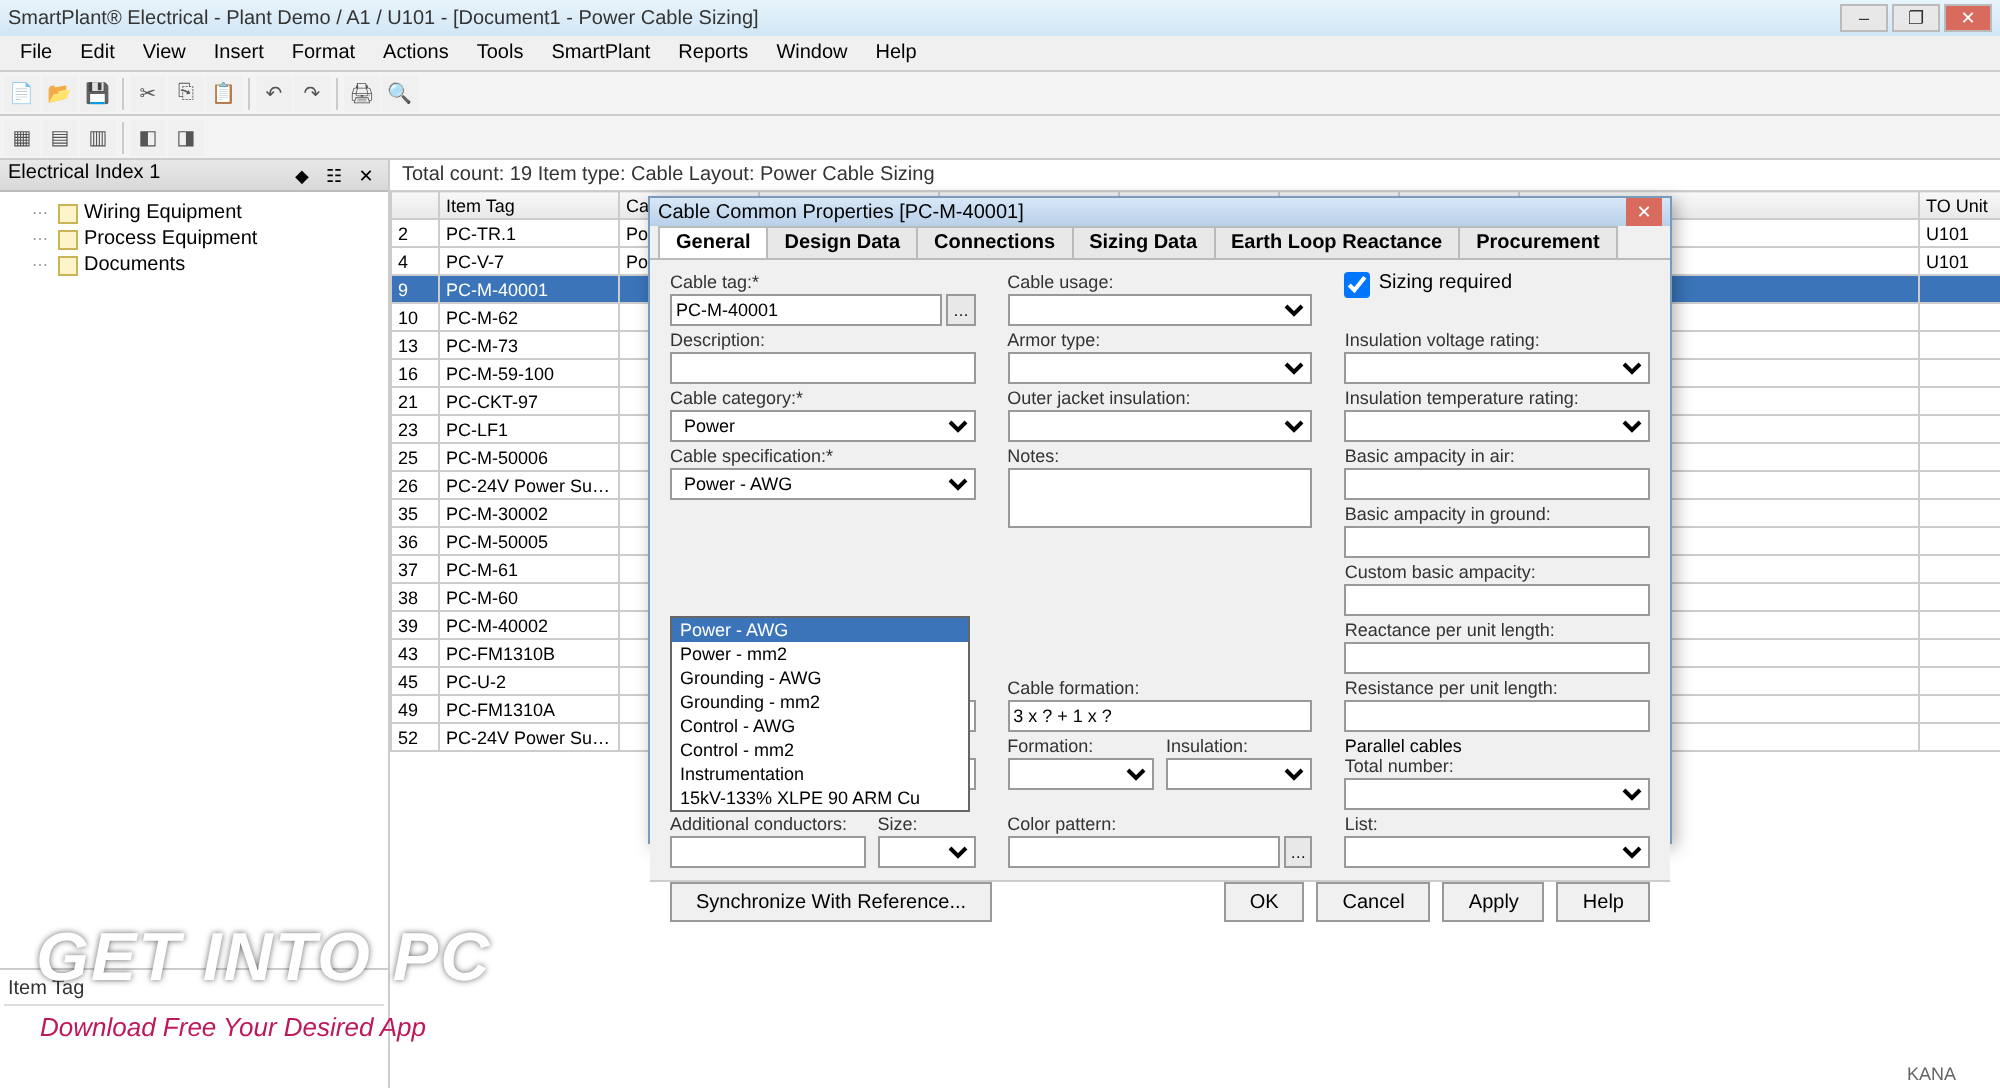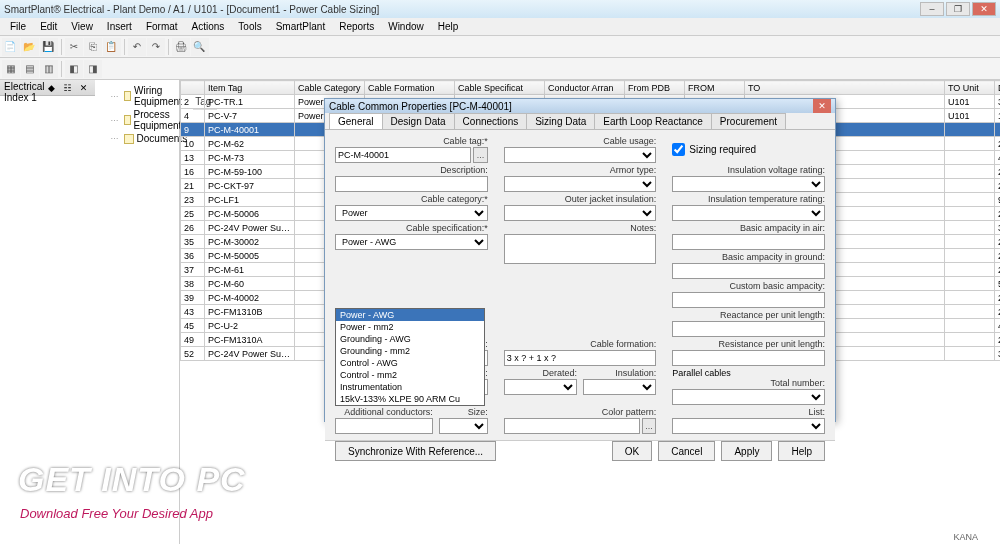--- a/index.html
+++ b/index.html
@@ -9,50 +9,50 @@
 .titlebar .title { flex: 1; }
 .win-btns { display: flex; gap: 2px; }
 .win-btn { width: 24px; height: 14px; background: #e8e8e8; border: 1px solid #bbb; display: flex; align-items: center; justify-content: center; font-size: 9px; }
 .win-btn.close { background: #d86b5e; color: #fff; }
 .menubar { height: 18px; background: #f0f0f0; display: flex; align-items: center; padding: 0 4px; gap: 2px; font-size: 10px; border-bottom: 1px solid #ccc; }
 .menubar span { padding: 2px 6px; cursor: default; }
 .toolbar { height: 22px; background: #f4f4f4; display: flex; align-items: center; padding: 0 2px; gap: 1px; border-bottom: 1px solid #ccc; }
 .tb-btn { width: 18px; height: 18px; background: #f0f0f0; border: 1px solid transparent; display: inline-flex; align-items: center; justify-content: center; font-size: 10px; color: #555; }
 .tb-sep { width: 1px; height: 16px; background: #ccc; margin: 0 2px; }
 .body-area { flex: 1; display: flex; background: #fff; overflow: hidden; }
-.left-pane { width: 180px; background: #fff; border-right: 1px solid #ccc; display: flex; }
+.left-pane { width: 195px; background: #fff; border-right: 1px solid #ccc; display: flex; flex-direction: column; }
 .pane-header { height: 16px; background: linear-gradient(#e8e8e8,#d8d8d8); padding: 1px 4px; font-size: 10px; border-bottom: 1px solid #bbb; display: flex; justify-content: space-between; }
 .pane-icons { display: flex; gap: 2px; }
 .pane-icon { width: 14px; height: 14px; display: flex; align-items: center; justify-content: center; font-size: 9px; }
 .tree { padding: 4px; font-size: 10px; }
 .tree-item { padding: 1px 0 1px 12px; display: flex; align-items: center; gap: 3px; }
 .tree-item::before { content: "⋯"; color: #999; font-size: 8px; margin-right: 2px; }
 .tree-icon { width: 10px; height: 10px; background: #fdf5c8; border: 1px solid #c9b458; }
 .bottom-left { height: 60px; border-top: 1px solid #ccc; padding: 2px; }
 .bottom-left-hdr { font-size: 10px; color: #333; padding: 2px; border-bottom: 1px solid #ddd; }
 .main-pane { flex: 1; display: flex; flex-direction: column; overflow: hidden; }
 .grid-info { padding: 2px 6px; font-size: 10px; color: #333; background: #fff; }
 .grid-wrap { flex: 1; overflow: auto; }
 table.grid { border-collapse: collapse; width: 100%; table-layout: fixed; }
 table.grid th, table.grid td { border: 1px solid #ccc; padding: 1px 3px; font-size: 9px; white-space: nowrap; overflow: hidden; text-overflow: ellipsis; height: 14px; }
 table.grid th { background: linear-gradient(#f8f8f8,#e8e8e8); font-weight: normal; text-align: left; position: sticky; top: 0; }
 table.grid tr.sel td { background: #3b74b9; color: #fff; }
 .dialog { position: absolute; left: 324px; top: 98px; width: 512px; height: 324px; background: #f0f0f0; border: 1px solid #7a9abb; box-shadow: 2px 2px 8px rgba(0,0,0,0.3); display: flex; flex-direction: column; }
 .dlg-title { height: 18px; background: linear-gradient(#d8e8f8,#b8d0e8); display: flex; align-items: center; padding: 0 4px; font-size: 10px; justify-content: space-between; }
 .dlg-close { width: 18px; height: 14px; background: #d86b5e; color: #fff; display: flex; align-items: center; justify-content: center; font-size: 9px; }
-.dlg-tabs { height: 20px; display: flex; align-items: flex-start; padding: 0 4px; border-bottom: 1px solid #bbb; background: #f0f0f0; gap: 0; }
+.dlg-tabs { height: 20px; display: flex; align-items: flex-start; padding: 0 4px; border-bottom: 1px solid #bbb; background: #f0f0f0; gap: 0; font-weight: bold; }
 .dlg-tab { padding: 2px 8px; font-size: 10px; border: 1px solid #bbb; border-bottom: none; background: #e8e8e8; margin-right: -1px; }
 .dlg-tab.active { background: #fff; }
 .dlg-body { flex: 1; background: #f0f0f0; padding: 6px 10px; display: grid; grid-template-columns: 1fr 1fr 1fr; gap: 2px 16px; align-content: start; position: relative; }
 .field { display: flex; flex-direction: column; gap: 1px; }
-.field label { font-size: 9px; color: #333; text-align: right; }
+.field label { font-size: 9px; color: #333; }
 .field .control { display: flex; gap: 2px; }
 .field input, .field select { height: 16px; font-size: 9px; border: 1px solid #999; background: #fff; padding: 0 2px; width: 100%; }
 .field .dots { width: 16px; height: 16px; border: 1px solid #999; background: #e8e8e8; display: flex; align-items: center; justify-content: center; font-size: 8px; }
-.checkbox-row { display: flex; align-items: center; gap: 4px; font-size: 9px; }
+.checkbox-row { display: flex; align-items: flex-start; gap: 4px; font-size: 9px; }
 .dropdown-open { position: absolute; left: 10px; top: 178px; width: 150px; background: #fff; border: 1px solid #666; z-index: 10; }
 .dropdown-open div { padding: 1px 4px; font-size: 9px; }
 .dropdown-open div.sel { background: #3b74b9; color: #fff; }
 .dlg-btns { height: 30px; display: flex; align-items: center; justify-content: space-between; padding: 0 10px; border-top: 1px solid #ccc; }
 .dlg-btns button { height: 20px; padding: 0 12px; font-size: 10px; border: 1px solid #999; background: #f0f0f0; }
 .dlg-btns .right { display: flex; gap: 6px; }
 .watermark { position: absolute; left: 18px; top: 460px; font-weight: 700; font-style: italic; font-size: 34px; color: #fff; text-shadow: 0 0 3px rgba(0,0,0,0.6); letter-spacing: 1px; }
 .watermark-sub { position: absolute; left: 20px; top: 506px; font-style: italic; font-size: 13px; color: #be185d; }
 .status { position: absolute; bottom: 0; right: 20px; font-size: 9px; color: #666; padding: 2px; }
 textarea { resize: none; height: 30px; font-size: 9px; border: 1px solid #999; width: 100%; }
@@ -143,20 +143,21 @@
             <span>Documents</span>
           </div>
       </div>
       <div style="flex:1"></div>
       <div class="bottom-left">
         <div class="bottom-left-hdr">Item Tag</div>
       </div>
     </div>
 
     <div class="main-pane">
+      <div class="grid-info">Total count: 19   Item type: Cable   Layout: Power Cable Sizing</div>
       <div class="grid-wrap">
         <table class="grid">
           <thead>
               <tr id="grid-head">
                 <th class="col-row"></th>
                 <th class="col-tag">Item Tag</th>
                 <th class="col-cat">Cable Category</th>
                 <th class="col-form">Cable Formation</th>
                 <th class="col-spec">Cable Specificat</th>
                 <th class="col-arr">Conductor Arran</th>
@@ -529,21 +530,21 @@
           <label>Current-carrying conductors:</label>
           <input value="3" style="">
         </div>
       <div class="field" style="flex:1">
           <label>Size:</label>
           <select></select>
         </div>
     </div>
     <div style="display:flex; gap:6px;">
       <div class="field" style="flex:1">
-          <label>Derated:</label>
+          <label>Formation:</label>
           <select></select>
         </div>
       <div class="field" style="flex:1">
           <label>Insulation:</label>
           <select></select>
         </div>
     </div>
     <div>
       <div style="font-size:9px;">Parallel cables</div>
       <div class="field">

